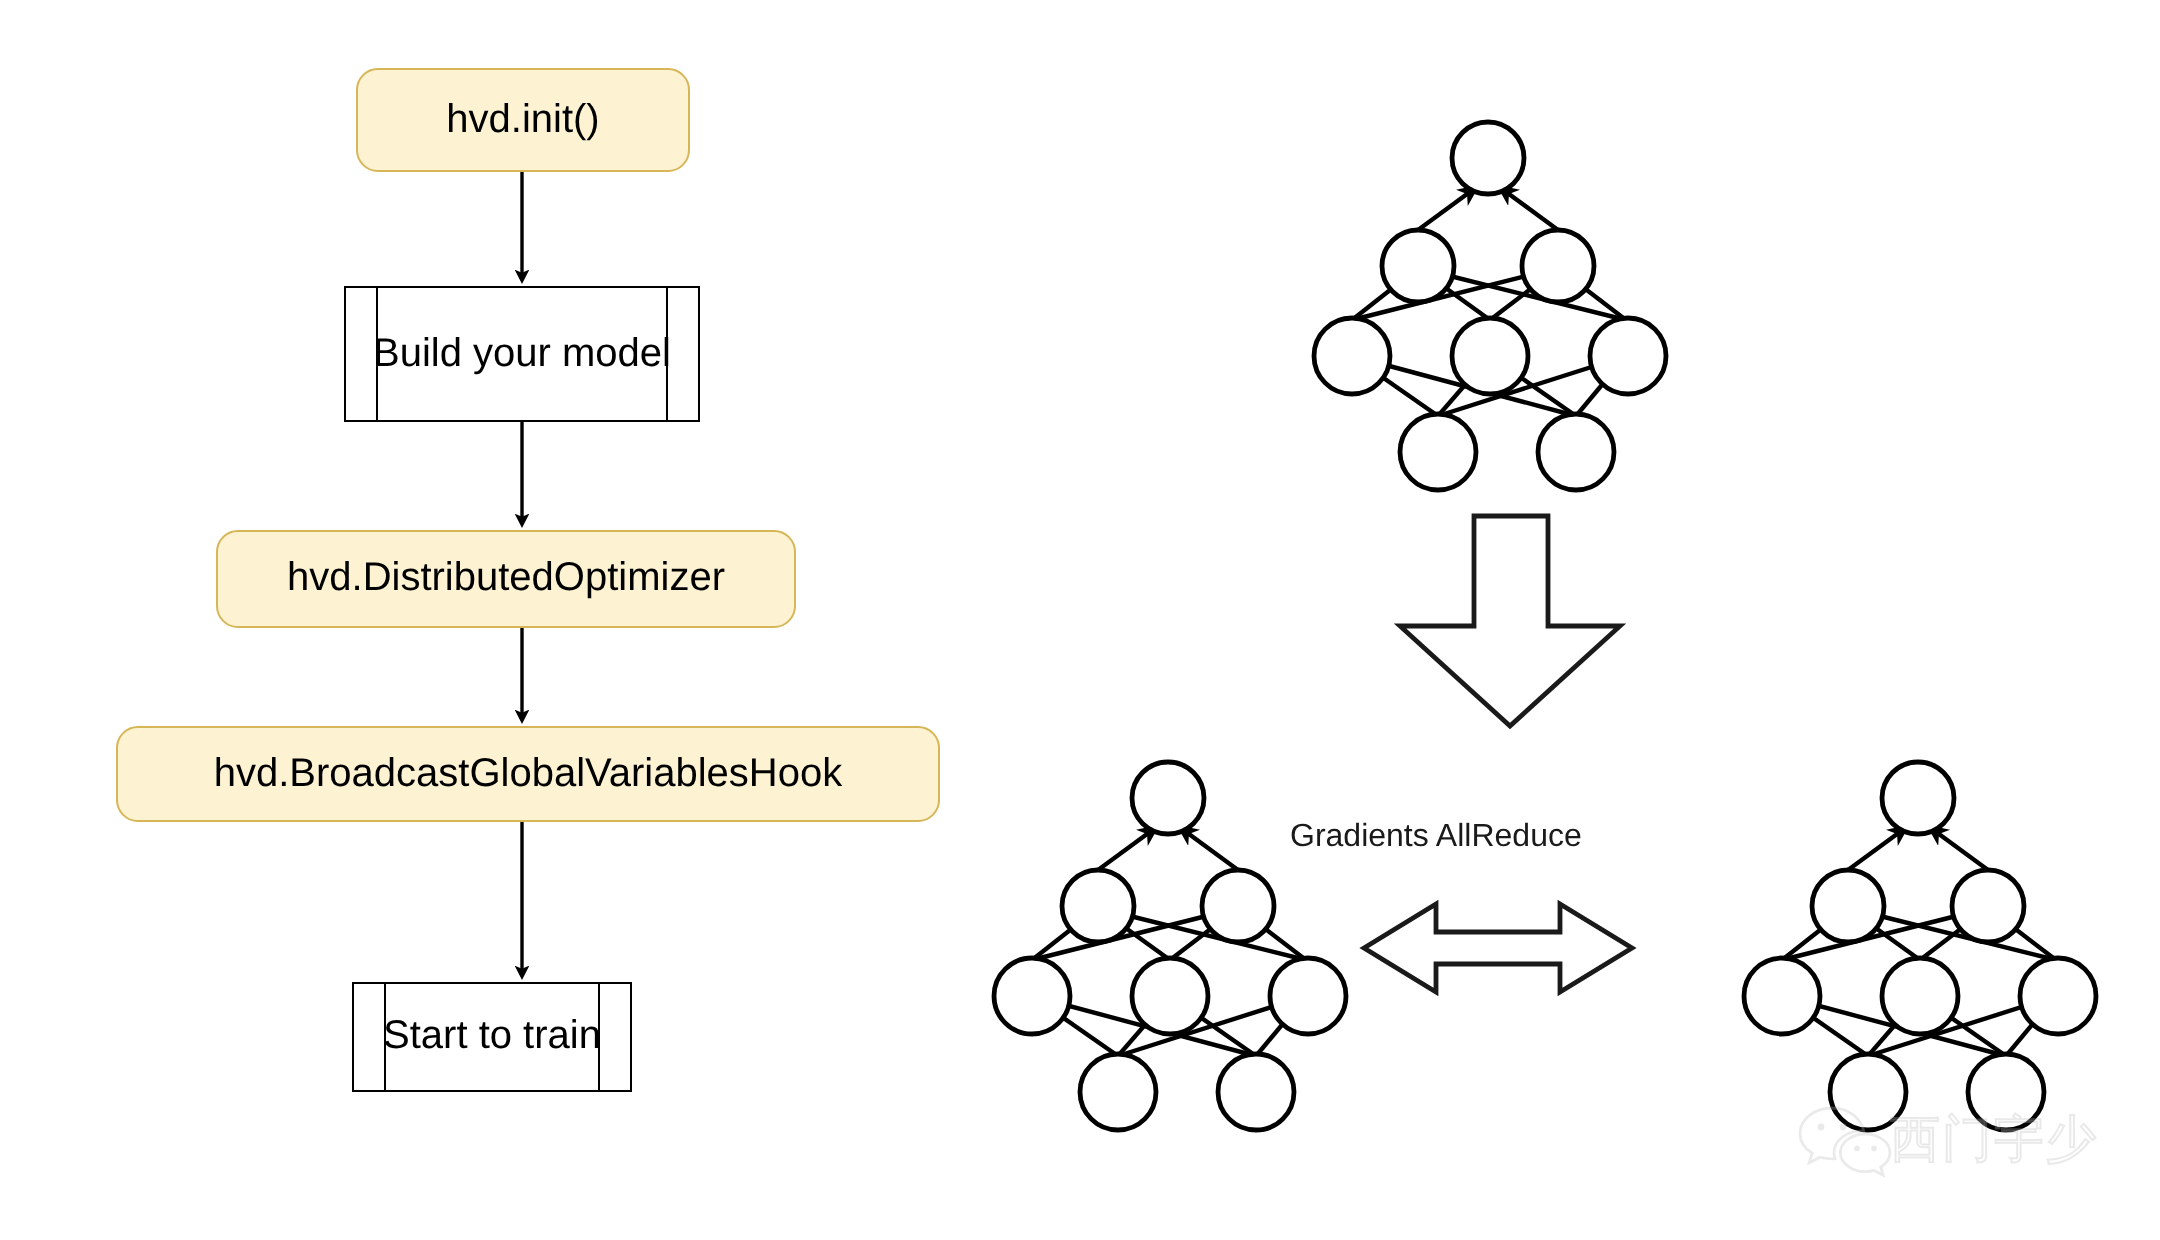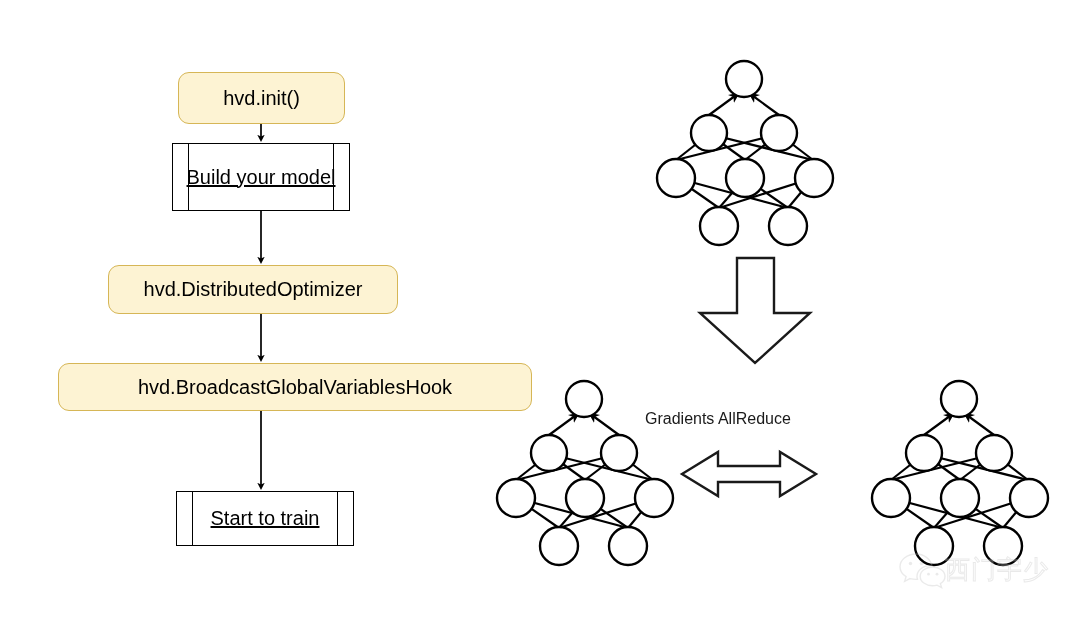--- a/index.html
+++ b/index.html
@@ -59,21 +59,21 @@
   .pbox::before, .pbox::after {
     content: "";
     position: absolute;
     top: 0;
     bottom: 0;
     width: 0;
     border-left: 1.6px solid #000;
   }
   .pbox::before { left: 15px; }
   .pbox::after  { right: 15px; }
-  .pbox .lbl { position: relative; z-index: 2; padding: 0 4px; text-decoration: underline; }
+  .pbox .lbl { position: relative; z-index: 2; padding: 0 4px; }
 
   .gradlabel {
     font-size: 16px;
     color: #1a1a1a;
   }
   .wm {
     position: absolute;
     opacity: 0.30;
   }
   .wm-text {
@@ -202,35 +202,35 @@
   <g class="wm" transform="translate(899,552) scale(1.0)">
     <path d="M17,2 C8.2,2 1,7.7 1,14.7 C1,18.7 3.4,22.3 7.1,24.6 L5.6,29.4 L11,26.6 C12.9,27.1 14.9,27.4 17,27.4 C17.5,27.4 18,27.4 18.5,27.3 C18.2,26.4 18,25.4 18,24.4 C18,18.4 23.9,13.6 31.2,13.6 C31.8,13.6 32.4,13.6 32.9,13.7 C31.6,7 25,2 17,2 Z" fill="none" stroke="#bcbcbc" stroke-width="1.4"></path>
     <circle cx="11.5" cy="11.5" r="1.7" fill="#bcbcbc"></circle>
     <circle cx="22.5" cy="11.5" r="1.7" fill="#bcbcbc"></circle>
     <path d="M46,24.4 C46,19.2 40.4,15 33.6,15 C26.8,15 21.2,19.2 21.2,24.4 C21.2,29.6 26.8,33.8 33.6,33.8 C35.1,33.8 36.6,33.6 38,33.2 L42.6,35.6 L41.4,31.6 C44.2,29.8 46,27.3 46,24.4 Z" fill="none" stroke="#bcbcbc" stroke-width="1.4"></path>
     <circle cx="29.5" cy="22.2" r="1.4" fill="#bcbcbc"></circle>
     <circle cx="38" cy="22.2" r="1.4" fill="#bcbcbc"></circle>
   </g>
 </svg>
 
-<div class="rbox" style="left:178px; top:34px; width:167px; height:52px;margin-top:38px;">
+<div class="rbox" style="left:178px; top:34px; width:167px; height:52px;">
   <span>hvd.init()</span>
 </div>
 
 <div class="pbox" style="left:172px; top:143px; width:178px; height:68px;">
   <span class="lbl">Build your model</span>
 </div>
 
 <div class="rbox" style="left:108px; top:265px; width:290px; height:49px;">
   <span>hvd.DistributedOptimizer</span>
 </div>
 
-<div class="rbox" style="left:58px; top:363px; width:474px; height:48px;">
+<div class="rbox" style="left:58px; top:363px; width:412px; height:48px;">
   <span>hvd.BroadcastGlobalVariablesHook</span>
 </div>
 
-<div class="pbox" style="left:176px; top:491px; width:178px; height:55px;">
+<div class="pbox" style="left:176px; top:491px; width:140px; height:55px;">
   <span class="lbl">Start to train</span>
 </div>
 
 <div class="txt gradlabel" style="left:645px; top:410px;">Gradients AllReduce</div>
 
 <div class="wm wm-text" style="left:945px; top:553px;">西门宇少</div>
 
 </body></html>

